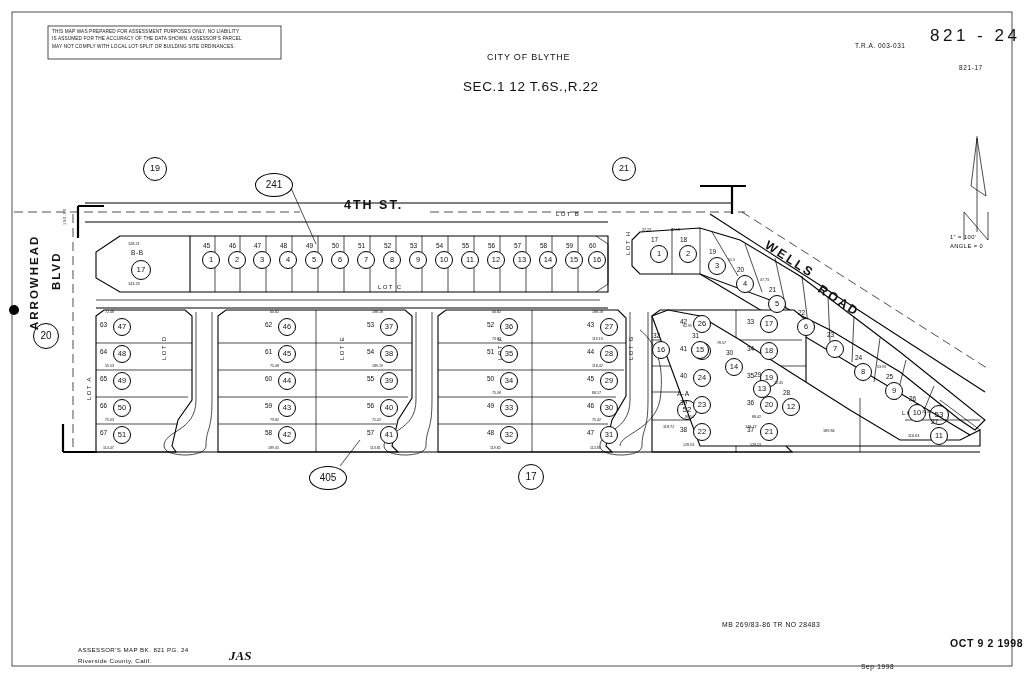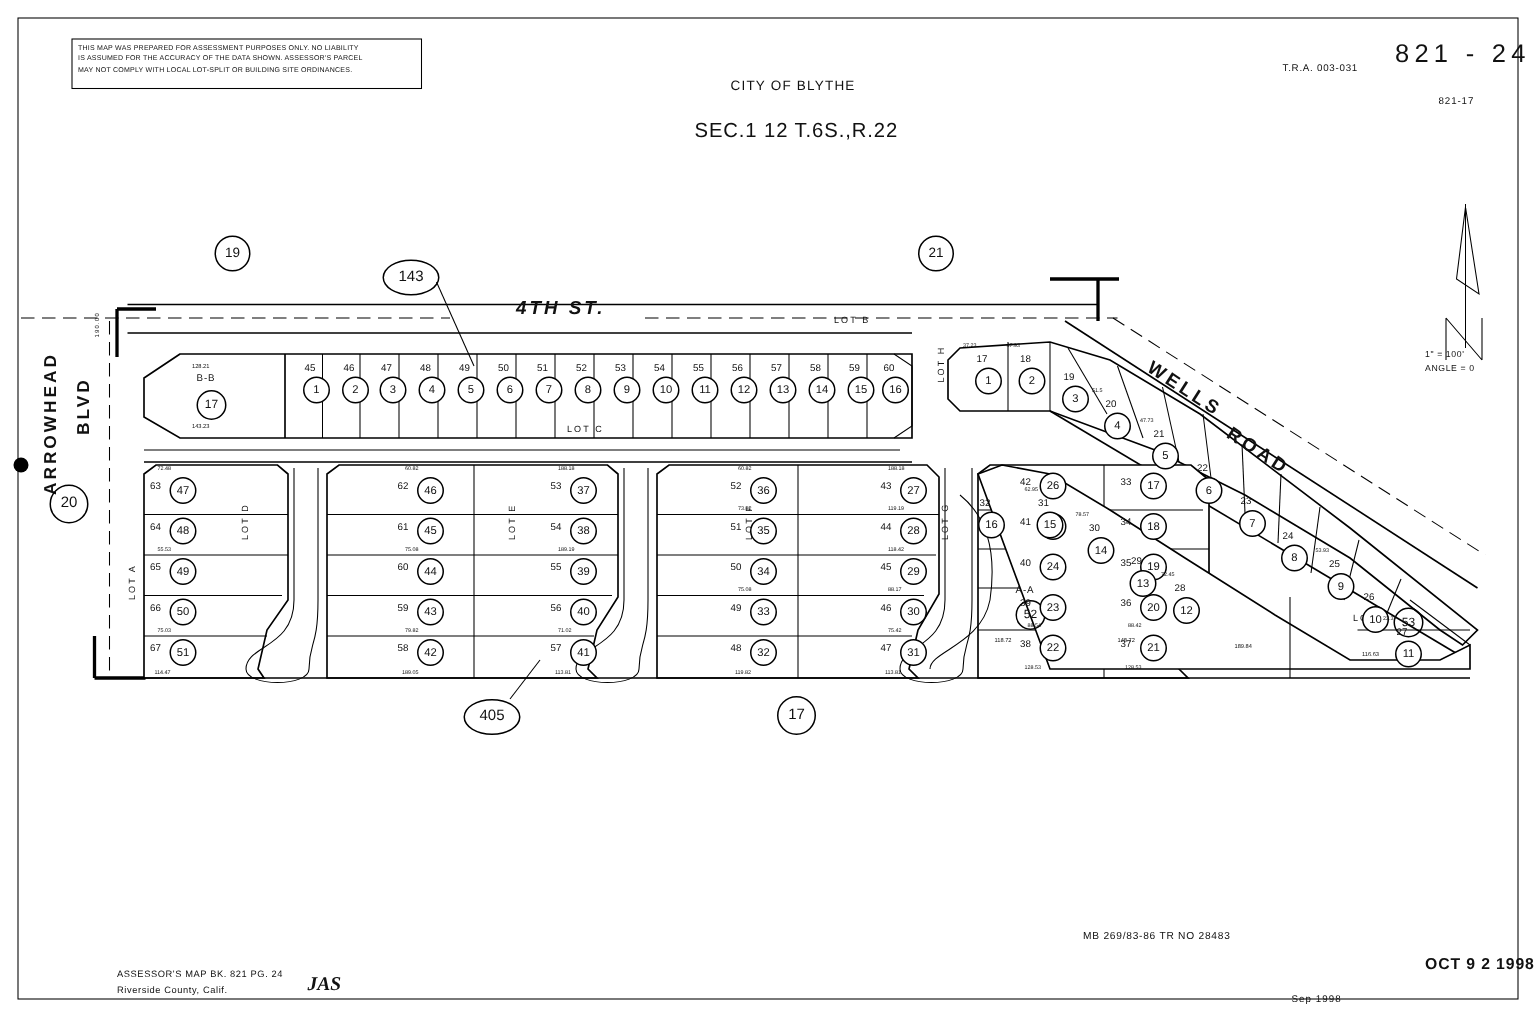--- a/index.html
+++ b/index.html
@@ -8,21 +8,21 @@
        font-family:"Liberation Sans",sans-serif;color:#111;}
   #sheet{position:absolute;inset:0;}
   .abs{position:absolute;}
   svg{position:absolute;top:0;left:0;width:1024px;height:678px;}
   .ln{stroke:#000;fill:none;}
   .thin{stroke-width:.7;}
   .med{stroke-width:1.1;}
   .thick{stroke-width:2.2;}
   .dash{stroke-dasharray:9 5;}
   .wht{fill:#fff;}
-  .hand{font-family:"Liberation Serif",serif;font-size:13px;font-style:italic;font-weight:bold;}
+  .hand{font-family:"Liberation Serif",serif;font-size:13px;font-style:italic;font-weight:bold;margin-left:24px;}
 </style>
 </head>
 <body>
 
 <div id="sheet">
 
 <svg viewBox="0 0 1024 678" xmlns="http://www.w3.org/2000/svg">
 
   <rect x="12" y="12" width="1000" height="654" class="ln thin" fill="none"></rect>
 
@@ -162,42 +162,42 @@
 <div class="abs" style="left:463px;top:35px;font-size:13.5px;letter-spacing:.6px;margin-top:44px;">SEC.1 12 T.6S.,R.22</div>
 <div class="abs" style="left:487px;top:52px;font-size:9px;letter-spacing:.8px;">CITY OF BLYTHE</div>
 
 <div class="abs" style="left:930px;top:26px;font-size:17px;letter-spacing:3.5px;">821 - 24</div>
 <div class="abs" style="left:959px;top:64px;font-size:6.5px;letter-spacing:.6px;">821-17</div>
 <div class="abs" style="left:855px;top:42px;font-size:6.5px;letter-spacing:.5px;">T.R.A. 003-031</div>
 
 <div class="abs" style="left:950px;top:234px;font-size:5.8px;letter-spacing:.4px;">1" = 100'</div>
 <div class="abs" style="left:950px;top:243px;font-size:5.8px;letter-spacing:.4px;">ANGLE = 0</div>
 
-<div class="abs" style="left:344px;top:198px;font-size:12.5px;letter-spacing:2px;font-weight:bold;font-style:italic;">4TH  ST.</div>
+<div class="abs" style="left:344px;top:198px;font-size:12.5px;letter-spacing:2px;font-weight:bold;">4TH  ST.</div>
 <div class="abs" style="left:28px;top:330px;font-size:11.5px;letter-spacing:2px;font-weight:bold;
             transform:rotate(-90deg);transform-origin:left top;white-space:nowrap;">ARROWHEAD</div>
 <div class="abs" style="left:50px;top:290px;font-size:11.5px;letter-spacing:2px;font-weight:bold;
             transform:rotate(-90deg);transform-origin:left top;white-space:nowrap;">BLVD</div>
 <div class="abs" style="left:770px;top:238px;font-size:12.5px;letter-spacing:2.5px;font-weight:bold;
             transform:rotate(33deg);transform-origin:left top;white-space:nowrap;">WELLS</div>
 <div class="abs" style="left:823px;top:282px;font-size:12.5px;letter-spacing:2.5px;font-weight:bold;
             transform:rotate(33deg);transform-origin:left top;white-space:nowrap;">ROAD</div>
 <div class="abs" style="left:62px;top:225px;font-size:4px;letter-spacing:.8px;
             transform:rotate(-90deg);transform-origin:left top;white-space:nowrap;">190.00</div>
 
 <div class="abs" style="left:143px;top:157px;width:22px;height:22px;border:1.2px solid #000;
             border-radius:50%;text-align:center;line-height:21px;font-size:9px;">19</div>
 <div class="abs" style="left:612px;top:157px;width:22px;height:22px;border:1.2px solid #000;
             border-radius:50%;text-align:center;line-height:21px;font-size:9px;">21</div>
 <div class="abs" style="left:33px;top:323px;width:24px;height:24px;border:1.3px solid #000;
             border-radius:50%;text-align:center;line-height:23px;font-size:10px;">20</div>
 <div class="abs" style="left:518px;top:464px;width:24px;height:24px;border:1.3px solid #000;
             border-radius:50%;text-align:center;line-height:23px;font-size:10px;">17</div>
 <div class="abs" style="left:255px;top:173px;width:36px;height:22px;border:1.3px solid #000;
-            border-radius:50%;text-align:center;line-height:21px;font-size:10px;">143</div>
+            border-radius:50%;text-align:center;line-height:21px;font-size:10px;">241</div>
 <div class="abs" style="left:309px;top:466px;width:36px;height:22px;border:1.3px solid #000;
             border-radius:50%;text-align:center;line-height:21px;font-size:10px;">405</div>
 <svg style="pointer-events:none;">
   <line x1="291" y1="188" x2="316" y2="244" class="ln thin"></line>
   <line x1="340" y1="466" x2="360" y2="440" class="ln thin"></line>
 </svg>
 
 <div class="abs" style="left:378px;top:284px;font-size:6px;letter-spacing:1.4px;">LOT C</div>
 <div class="abs" style="left:556px;top:211px;font-size:6px;letter-spacing:1.4px;">LOT B</div>
 <div class="abs" style="left:86px;top:400px;font-size:6px;letter-spacing:1.4px;

